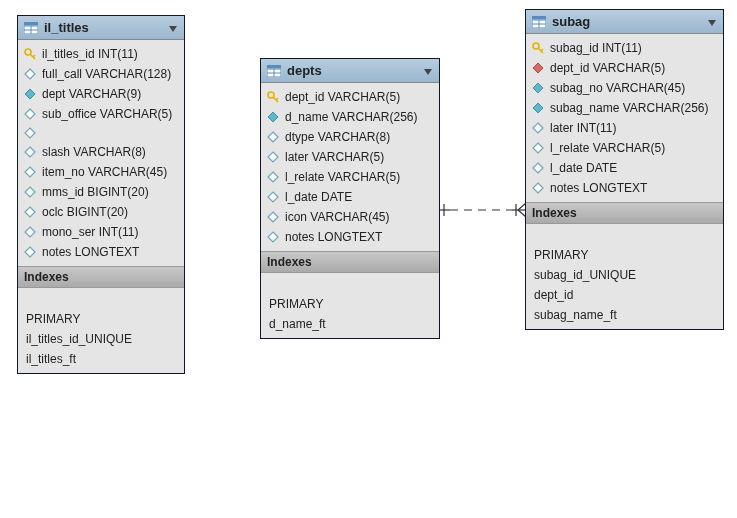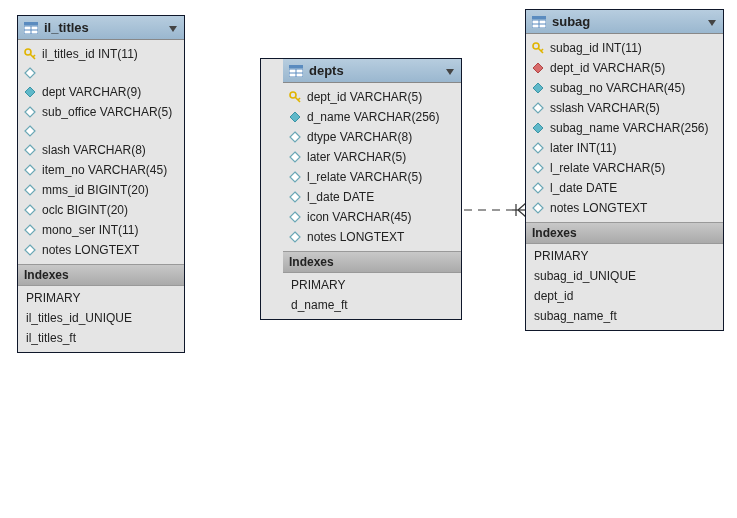--- a/index.html
+++ b/index.html
@@ -75,20 +75,21 @@
     align-items: center;
     font-weight: bold;
     color: #222;
   }
   .section-hdr .sec-title {
     flex: 1;
     font-size: 12px;
   }
   .idx-list {
     padding: 2px 0 4px 0;
+    margin-top: 19px;
   }
   .idx-row {
     padding: 3px 8px;
     font-size: 12px;
     color: #222;
   }
   svg.rel {
     position: absolute;
     overflow: visible;
   }
@@ -134,20 +135,21 @@
               <circle cx="4" cy="4" r="3" fill="none" stroke="#e0b400" stroke-width="1.6"></circle>
               <line x1="6" y1="6" x2="11" y2="11" stroke="#e0b400" stroke-width="1.6"></line>
               <line x1="9" y1="9" x2="11" y2="7" stroke="#e0b400" stroke-width="1.6"></line>
             </svg></span>
           <span>il_titles_id INT(11)</span>
         </div>
         <div class="col-row">
           <span class="col-icon"><svg viewBox="0 0 12 12">
               <polygon points="6,1 11,6 6,11 1,6" fill="#fff" stroke="#6aa7b5" stroke-width="1.2"></polygon>
             </svg></span>
+          <span>full_call VARCHAR(128)</span>
         </div>
         <div class="col-row">
           <span class="col-icon"><svg viewBox="0 0 12 12">
               <polygon points="6,1 11,6 6,11 1,6" fill="#5fb8c9" stroke="#3a94a5" stroke-width="1"></polygon>
             </svg></span>
           <span>dept VARCHAR(9)</span>
         </div>
         <div class="col-row">
           <span class="col-icon"><svg viewBox="0 0 12 12">
               <polygon points="6,1 11,6 6,11 1,6" fill="#fff" stroke="#6aa7b5" stroke-width="1.2"></polygon>
@@ -204,21 +206,21 @@
           </svg>
       </span>
     </div>
     <div class="idx-list">
         <div class="idx-row">PRIMARY</div>
         <div class="idx-row">il_titles_id_UNIQUE</div>
         <div class="idx-row">il_titles_ft</div>
       </div>
   </div>
 
-  <div class="table-box" style="left:260px; top:58px; width:178px;padding-left:22px;">
+  <div class="table-box" style="left:260px; top:58px; width:178px;">
     <div class="table-header">
       <span class="hdr-icon">
         <svg viewBox="0 0 14 12">
             <rect x="0" y="0" width="14" height="3" fill="#5a8bbf"></rect>
             <rect x="0" y="4" width="14" height="8" fill="#fff" stroke="#5a8bbf"></rect>
             <line x1="0" y1="8" x2="14" y2="8" stroke="#5a8bbf" stroke-width="1"></line>
             <line x1="7" y1="4" x2="7" y2="12" stroke="#5a8bbf" stroke-width="1"></line>
           </svg>
       </span>
       <span class="hdr-title">depts</span>
@@ -327,26 +329,20 @@
           <span>dept_id VARCHAR(5)</span>
         </div>
         <div class="col-row">
           <span class="col-icon"><svg viewBox="0 0 12 12">
               <polygon points="6,1 11,6 6,11 1,6" fill="#5fb8c9" stroke="#3a94a5" stroke-width="1"></polygon>
             </svg></span>
           <span>subag_no VARCHAR(45)</span>
         </div>
         <div class="col-row">
           <span class="col-icon"><svg viewBox="0 0 12 12">
-              <polygon points="6,1 11,6 6,11 1,6" fill="#fff" stroke="#6aa7b5" stroke-width="1.2"></polygon>
-            </svg></span>
-          <span>sslash VARCHAR(5)</span>
-        </div>
-        <div class="col-row">
-          <span class="col-icon"><svg viewBox="0 0 12 12">
               <polygon points="6,1 11,6 6,11 1,6" fill="#5fb8c9" stroke="#3a94a5" stroke-width="1"></polygon>
             </svg></span>
           <span>subag_name VARCHAR(256)</span>
         </div>
         <div class="col-row">
           <span class="col-icon"><svg viewBox="0 0 12 12">
               <polygon points="6,1 11,6 6,11 1,6" fill="#fff" stroke="#6aa7b5" stroke-width="1.2"></polygon>
             </svg></span>
           <span>later INT(11)</span>
         </div>

